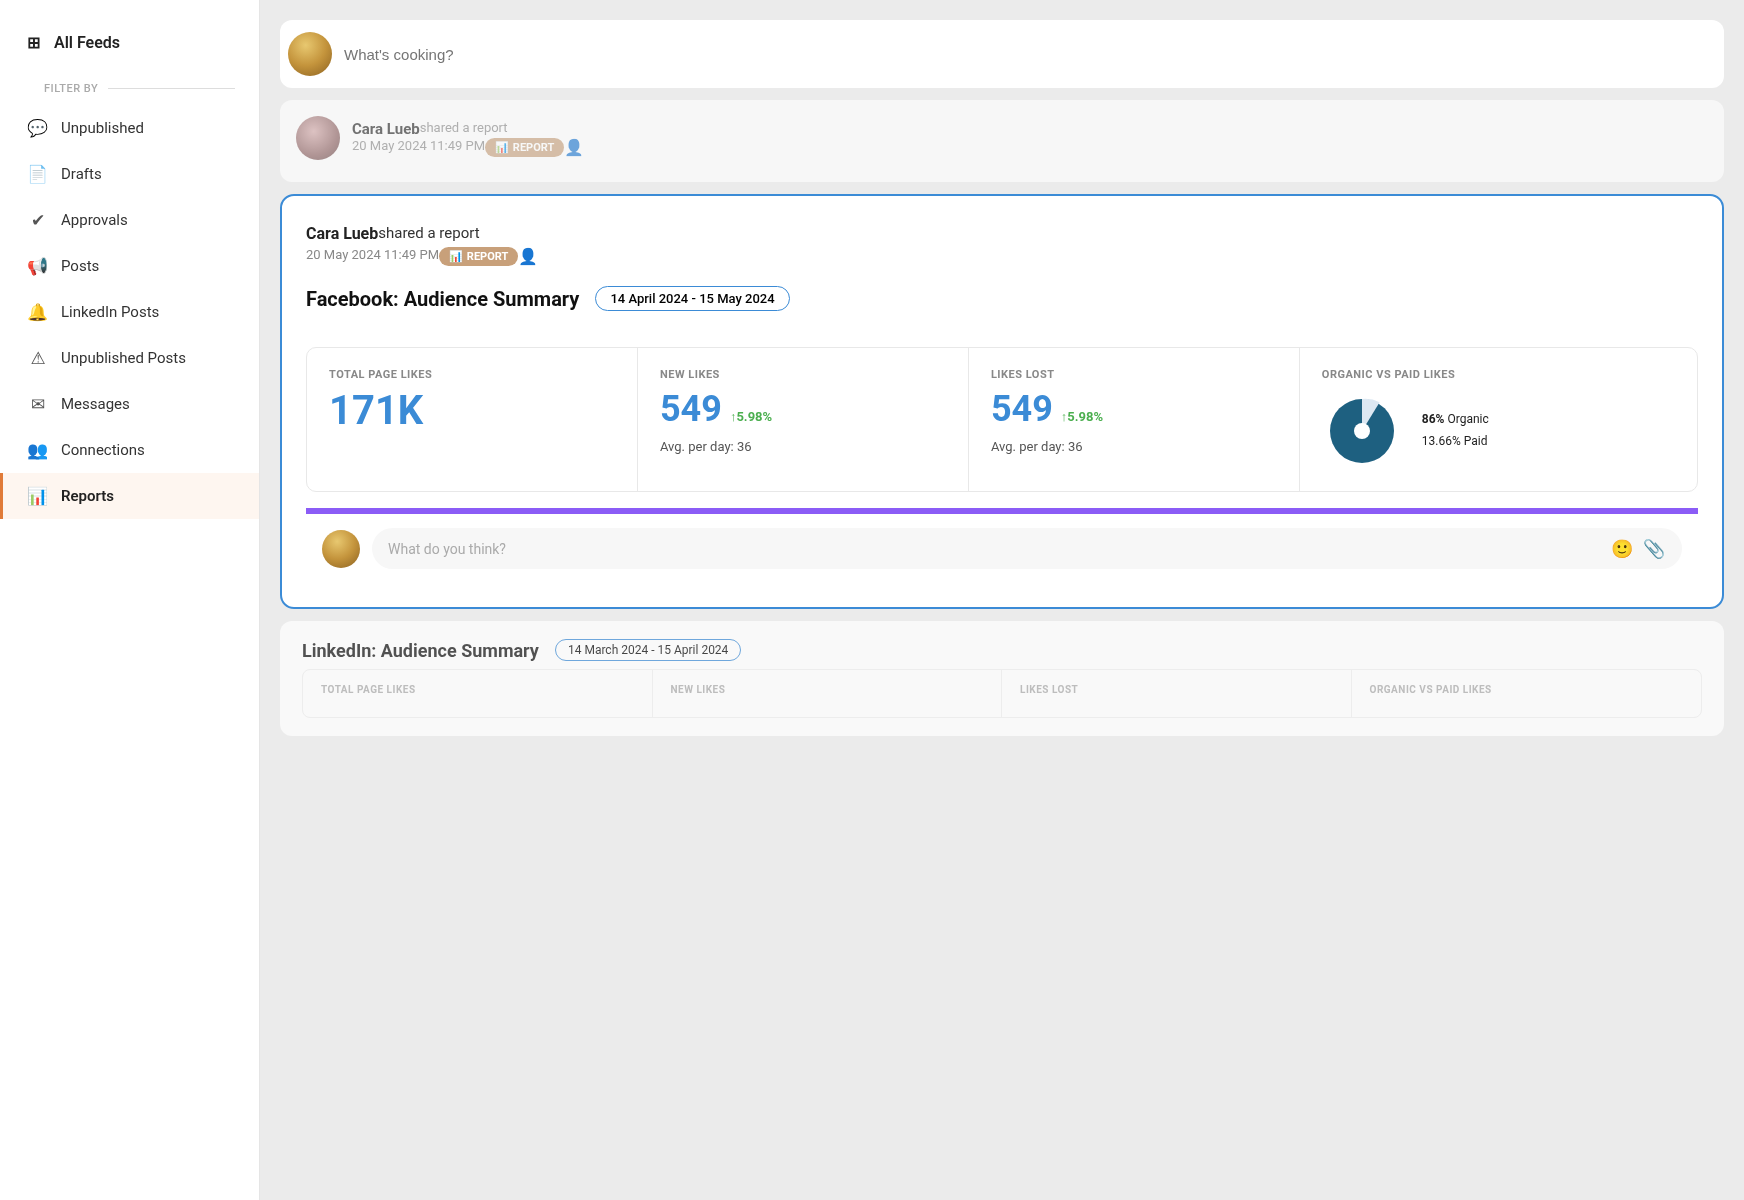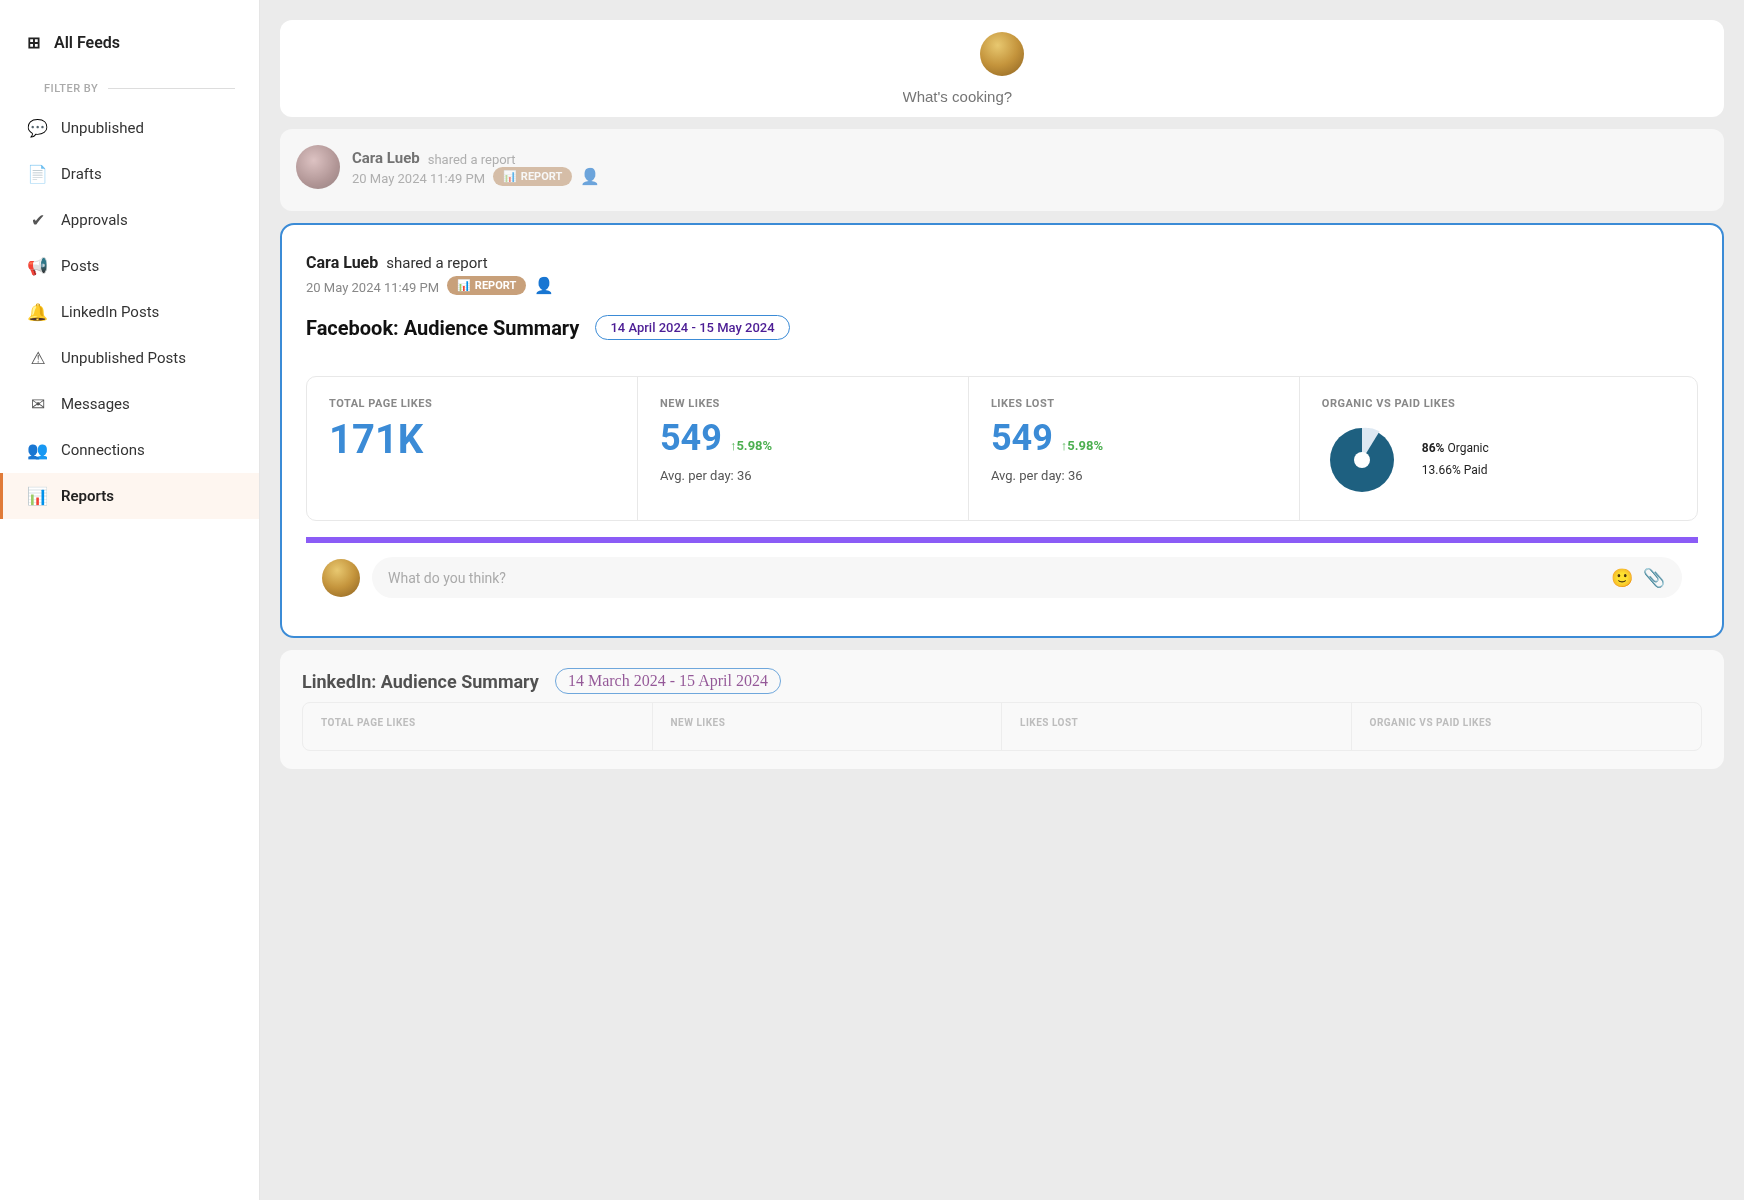--- a/index.html
+++ b/index.html
@@ -96,21 +96,20 @@
 
     
     .compose-box {
       background: #fff;
       border-radius: 12px;
       padding: 12px 8px;
       display: flex;
       align-items: center;
       gap: 12px;
       margin-bottom: 12px;
-      flex-direction: column;
     }
     .compose-input {
       flex: 1;
       border: none;
       outline: none;
       font-size: 15px;
       color: #aaa;
       background: transparent;
     }
 
@@ -130,22 +129,21 @@
     }
     .post-author {
       font-weight: 700;
       font-size: 15px;
       color: #222;
     }
     .post-meta {
       font-size: 13px;
       color: #888;
       display: flex;
-      align-items: flex-end;
-      gap: 8px;
+      align-items: flex-start;
     }
     .report-badge {
       background: #c8a07a;
       color: #fff;
       font-size: 11px;
       font-weight: 700;
       padding: 3px 10px;
       border-radius: 20px;
       display: inline-flex;
       align-items: center;
@@ -191,21 +189,21 @@
       margin-bottom: 36px;
       flex-wrap: wrap;
     }
     .audience-summary-title {
       font-size: 20px;
       font-weight: 700;
       color: #111;
     }
     .date-range-badge {
       border: 1.5px solid #3b8bd6;
-      color: #4c1d95;
+      color: #000000;
       border-radius: 20px;
       padding: 4px 14px;
       font-size: 13px;
       font-weight: 500;
     }
 
     
     .stats-grid {
       display: grid;
       grid-template-columns: 1fr 1fr 1fr 1.2fr;
@@ -315,25 +313,24 @@
       gap: 16px;
       margin-bottom: 8px;
     }
     .linkedin-title {
       font-size: 18px;
       font-weight: 700;
       color: #111;
     }
     .linkedin-date-badge {
       border: 1.5px solid #3b8bd6;
-      color: #701a75;
+      color: #000000;
       border-radius: 20px;
       padding: 3px 12px;
-      font-size: 16px;
-      font-family: Liberation Serif, serif;
+      font-size: 12px;
     }
     .linkedin-stats-row {
       display: grid;
       grid-template-columns: 1fr 1fr 1fr 1fr;
       gap: 0;
       border: 1px solid #eee;
       border-radius: 8px;
       overflow: hidden;
     }
     .linkedin-stat {

